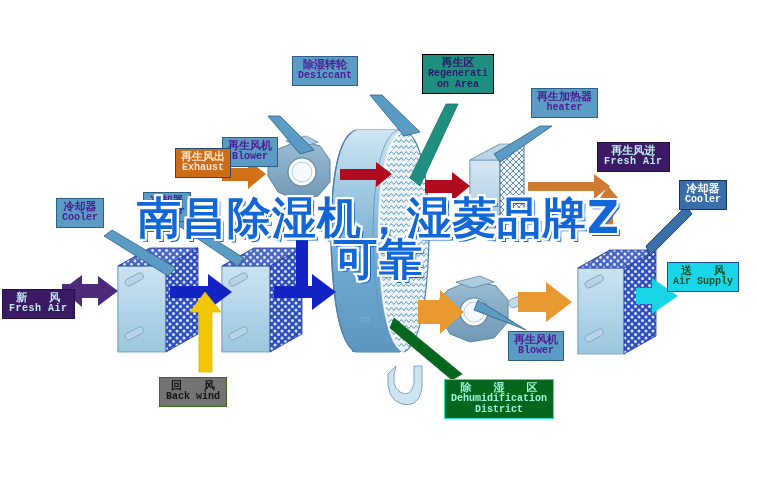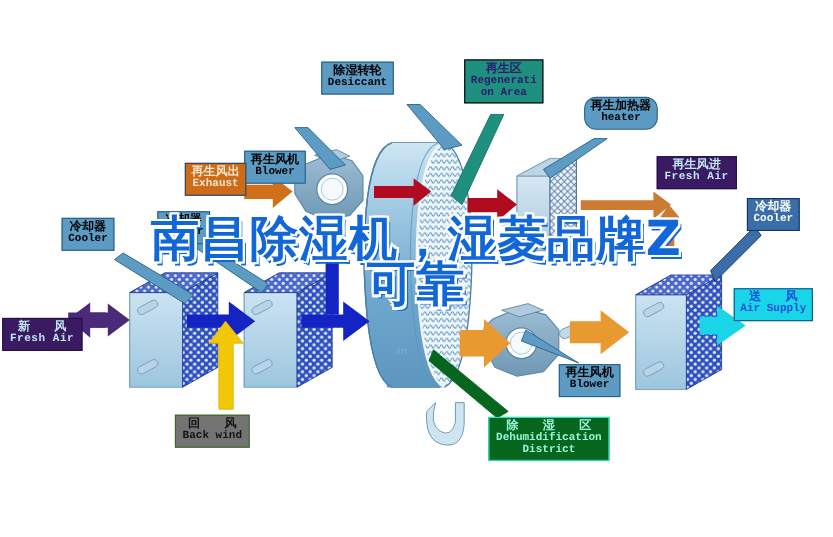--- a/index.html
+++ b/index.html
@@ -38,51 +38,52 @@
   .lbl .en{
     display:block;
     font-family:"Liberation Mono","DejaVu Sans Mono",monospace;
     font-size:10px;
     font-weight:bold;
   }
   
   .lbl.blue{
     background:#5b9bc4;
     border:1px solid #2a5f86;
-    color:#000000;
+    color:#4c1d95;
     padding:2px 5px 3px 5px;
   }
   .lbl.blue2{
     background:#3a6ea8;
     border:1px solid #17335c;
     color:#ffffff;
     padding:2px 5px 3px 5px;
   }
   .lbl.orange{
     background:#cd6c18;
     border:1px solid #1d4b7a;
     color:#f5e6cf;
     padding:2px 5px 3px 5px;
+    margin-left:7px;
   }
   .lbl.teal{
     background:#1f8f7f;
     border:1px solid #000000;
     color:#2c1a6b;
     padding:2px 5px 3px 5px;
   }
   .lbl.purple{
     background:#3a1a62;
     border:1px solid #241043;
     color:#bfe8ef;
     padding:2px 6px 3px 6px;
   }
   .lbl.cyan{
     background:#19d5e8;
     border:1px solid #1b4f8f;
-    color:#1d4ed8;
+    color:#14532d;
     padding:2px 5px 3px 5px;
   }
   .lbl.green{
     background:#07661e;
     border:1px solid #22e8c0;
     color:#9af5d8;
     padding:2px 6px 3px 6px;
   }
   .lbl.yellow{
     background:#737373;
@@ -328,21 +329,21 @@
     <span class="cn">再生风机</span>
     <span class="en">Blower</span>
   </div>
 
   <div class="lbl teal" style="left:422px;top:54px;">
     <span class="cn">再生区</span>
     <span class="en">Regenerati</span>
     <span class="en">on Area</span>
   </div>
 
-  <div class="lbl blue" style="left:531px;top:88px;border-radius:11px;">
+  <div class="lbl blue" style="left:531px;top:88px;">
     <span class="cn">再生加热器</span>
     <span class="en">heater</span>
   </div>
 
   <div class="lbl purple" style="left:597px;top:142px;">
     <span class="cn">再生风进</span>
     <span class="en wide">Fresh Air</span>
   </div>
 
   <div class="lbl blue2" style="left:679px;top:180px;">

